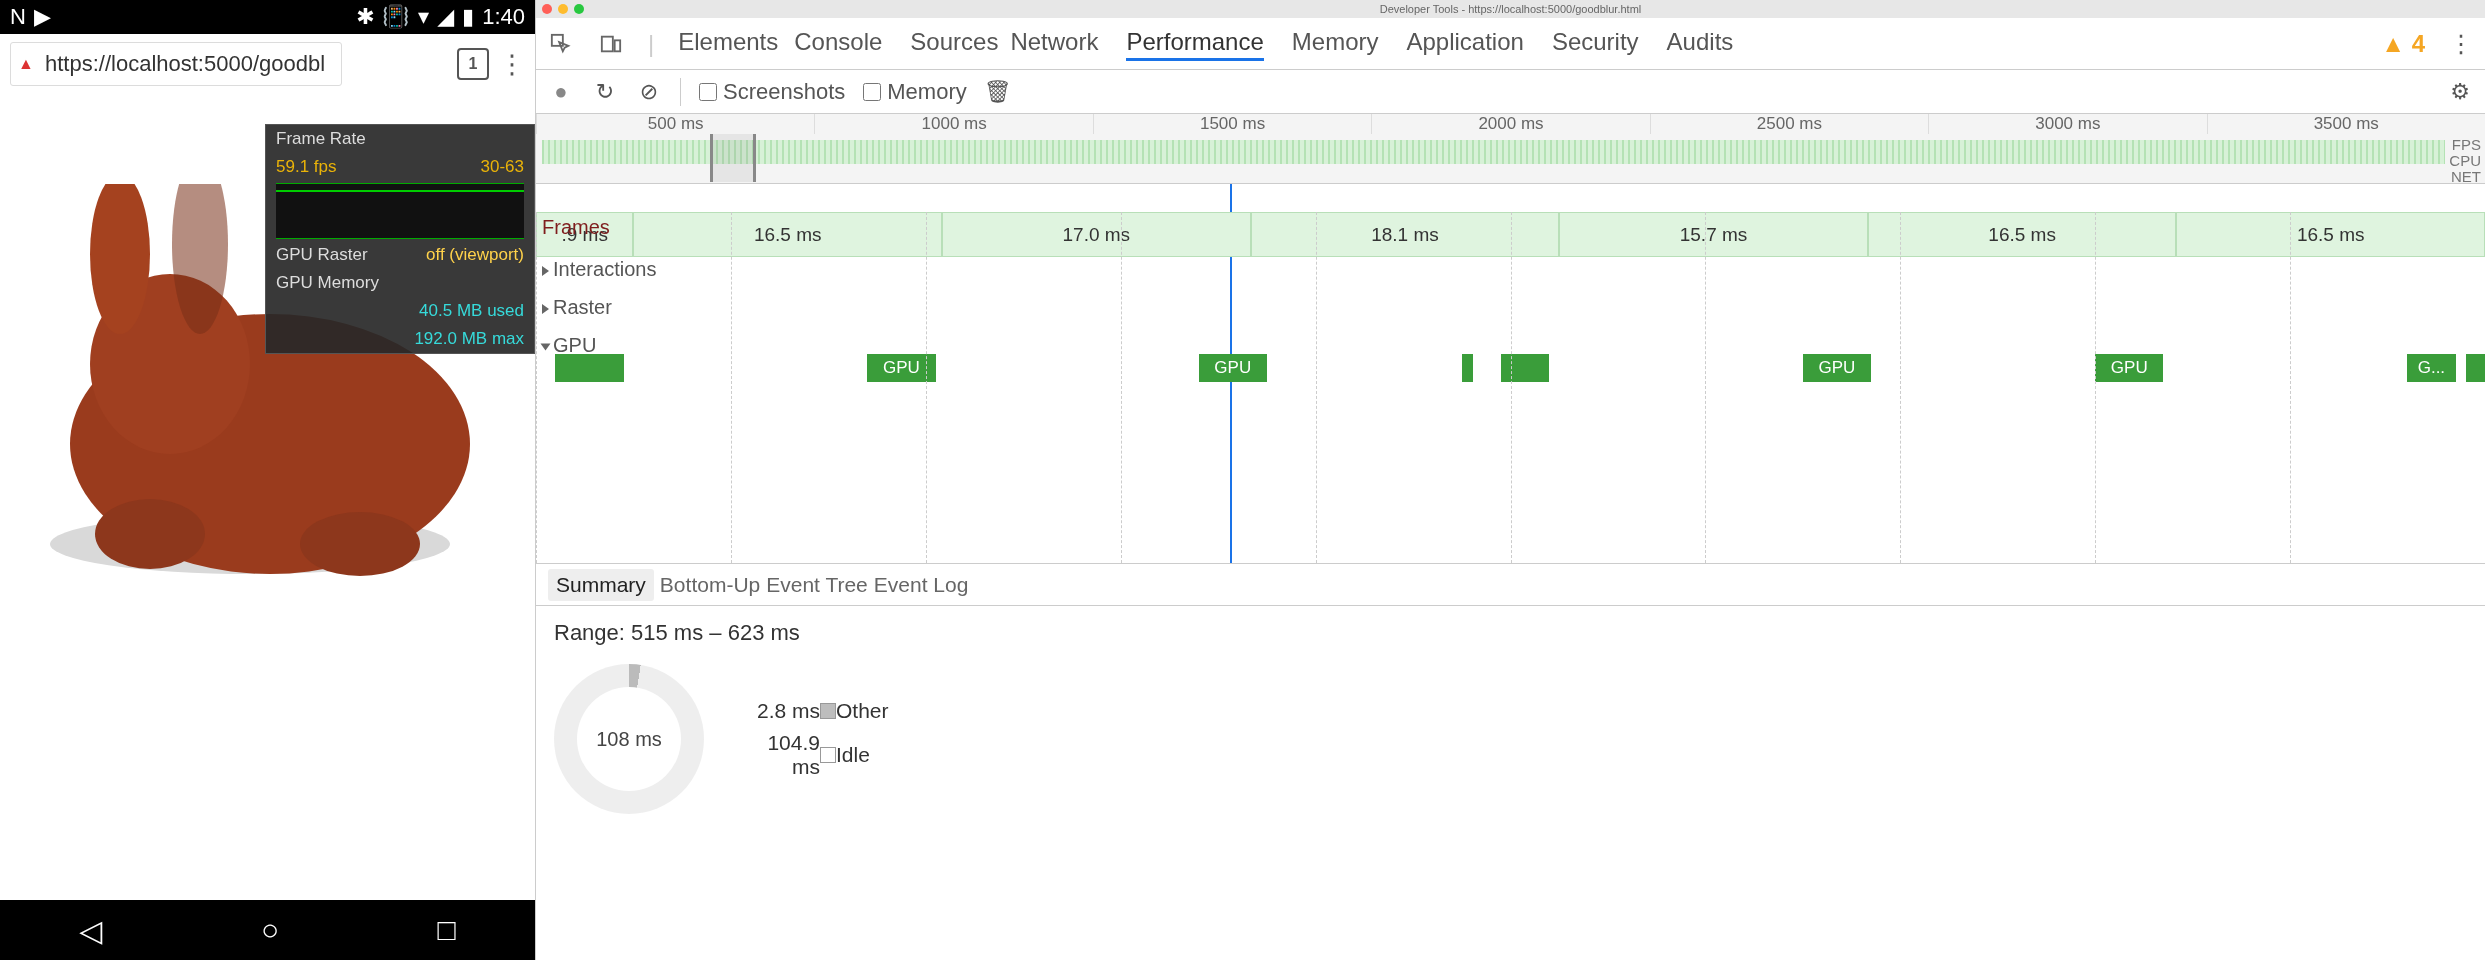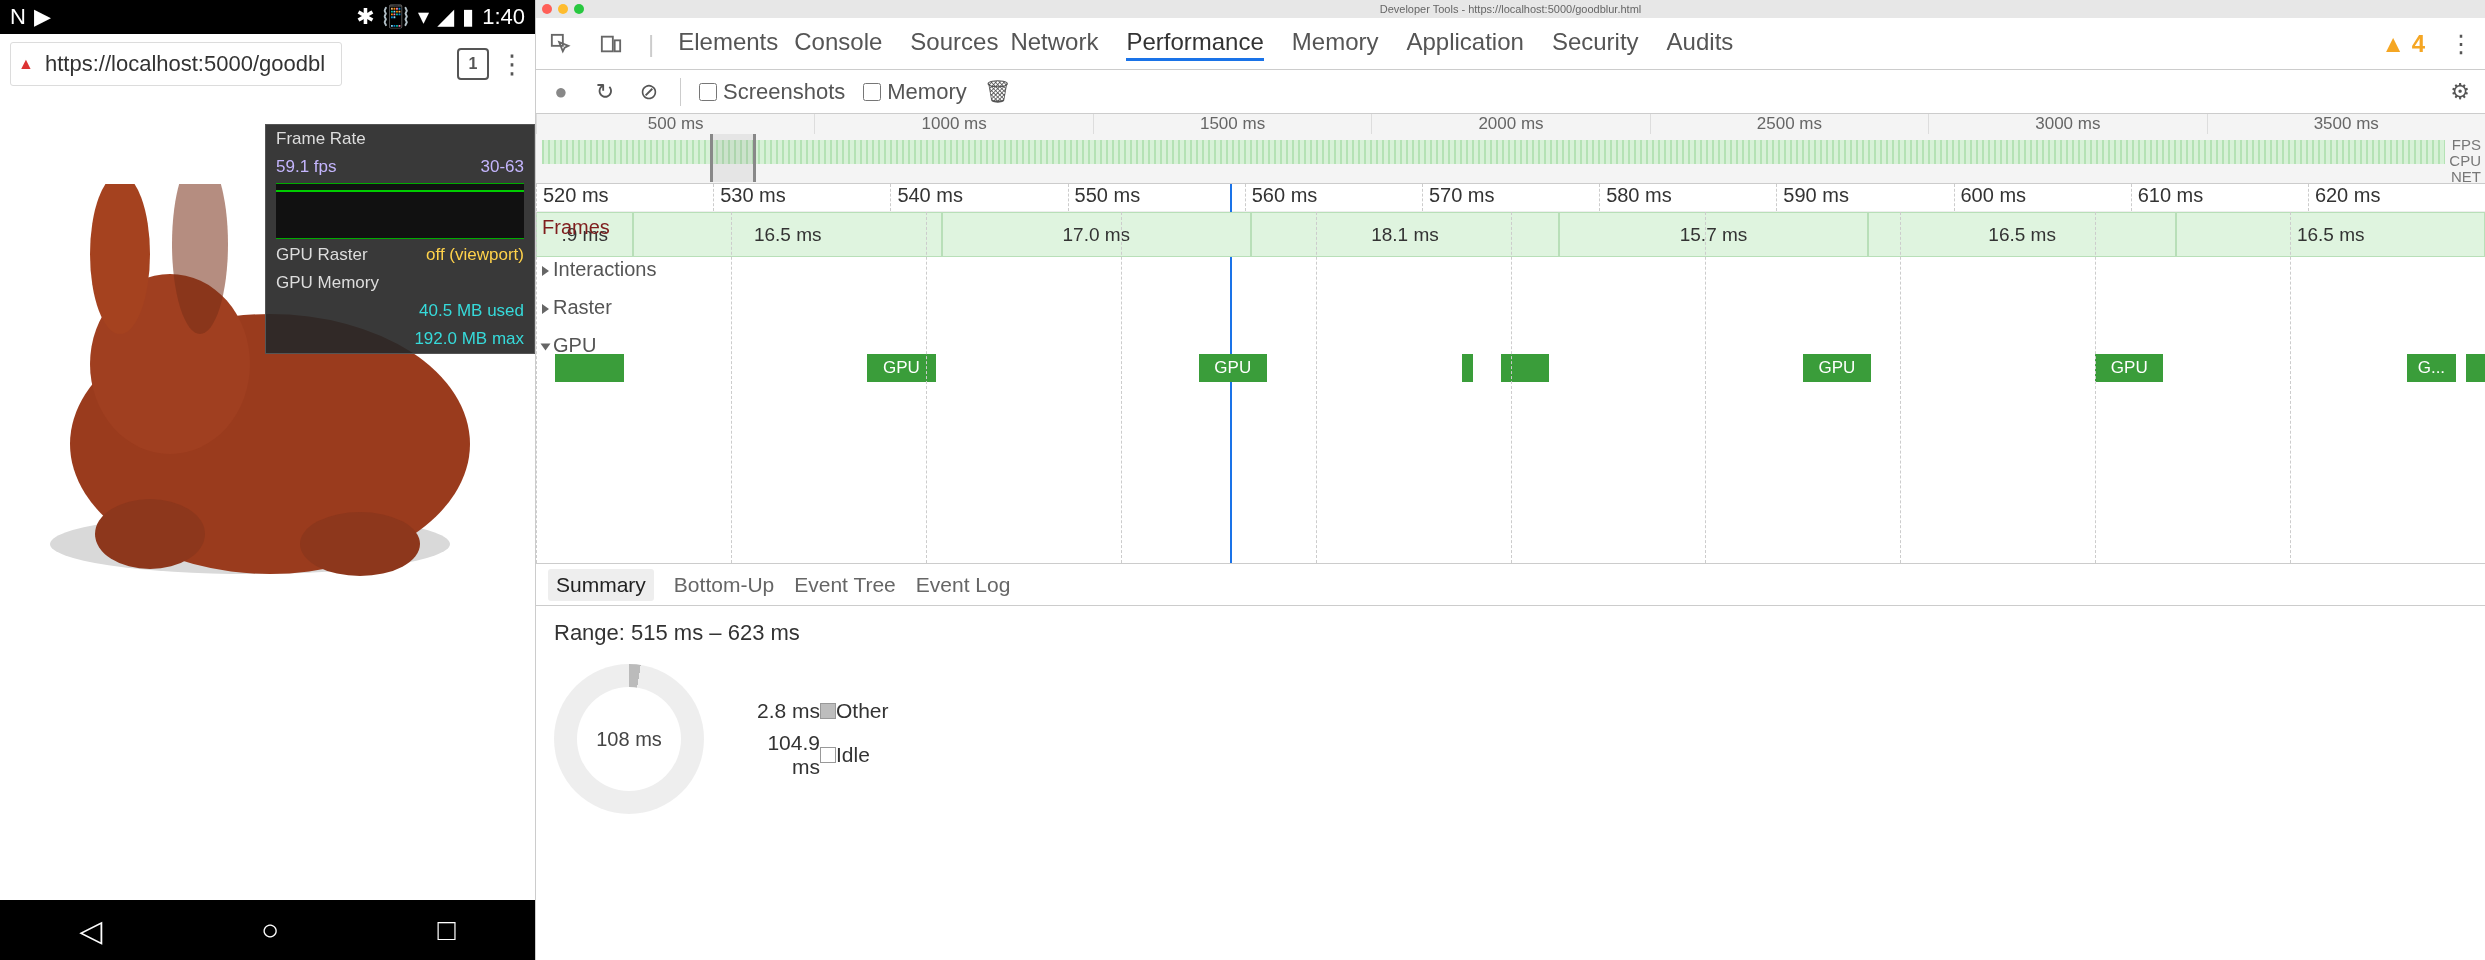--- a/index.html
+++ b/index.html
@@ -11,21 +11,21 @@
   .phone-url{height:60px;background:#fff;display:flex;align-items:center;padding:0 10px;gap:10px}
   .phone-url input{flex:1;height:44px;border:1px solid #dcdcdc;border-radius:3px;padding:0 8px 0 34px;font-size:22px;color:#333}
   .phone-url .urlwrap{position:relative;flex:1}
   .phone-url .warn{position:absolute;left:8px;top:50%;transform:translateY(-50%);color:#d33;font-weight:bold}
   .tabcount{border:2px solid #555;border-radius:4px;width:32px;height:32px;display:flex;align-items:center;justify-content:center;font-weight:bold;color:#555}
   .phone-content{position:absolute;top:94px;left:0;right:0;bottom:60px;background:#fff;overflow:hidden}
   .bunny{position:absolute;left:30px;top:90px;width:460px;height:400px}
   .hud{position:absolute;right:0;top:30px;width:270px;background:rgba(40,40,40,.92);color:#fff;font-size:17px;font-family:Menlo,monospace;border:1px solid #555}
   .hud-row{display:flex;justify-content:space-between;padding:4px 10px}
   .hud .title{color:#ddd}
-  .hud .green{color:#c4b5fd}
+  .hud .green{color:#eab308}
   .hud .yellow{color:#ffd24a}
   .hud .cyan{color:#36dada}
   .hud .graph{height:56px;border-top:1px solid #0a0;border-bottom:1px solid #0a0;margin:2px 10px;position:relative;background:linear-gradient(#111,#111)}
   .hud .graph::after{content:"";position:absolute;left:0;right:0;top:6px;height:2px;background:#0c0}
   .phone-nav{position:absolute;bottom:0;height:60px;left:0;right:0;background:#000;display:flex;justify-content:space-around;align-items:center;color:#fff;font-size:30px}
   
   .devtools{flex:1;height:960px;display:flex;flex-direction:column;background:#fff;border-left:1px solid #ccc}
   .mac-title{height:18px;background:#e7e7e7;display:flex;align-items:center;font-size:11px;color:#666;position:relative;justify-content:center}
   .mac-dots{position:absolute;left:6px;display:flex;gap:6px}
   .mac-dots span{width:10px;height:10px;border-radius:50%}
@@ -50,21 +50,21 @@
   .track-label{position:absolute;left:6px;font-size:20px;color:#7f1d1d;user-select:none}
   .frames-row{position:absolute;top:28px;height:45px;left:0;right:0;display:flex}
   .frames-row .f{flex:1;border:1px solid #b8dfb8;background:#dff4df;display:flex;align-items:center;justify-content:center;font-size:19px;color:#333}
   .grid-v{position:absolute;top:28px;bottom:0;width:0;border-left:1px dashed #ccc}
   .section{position:absolute;left:6px;font-size:20px;color:#555}
   .tri{display:inline-block;width:0;height:0;border-left:7px solid #666;border-top:5px solid transparent;border-bottom:5px solid transparent;margin-right:4px;vertical-align:middle}
   .tri.open{transform:rotate(90deg)}
   .gpu-blocks{position:absolute;top:170px;left:0;right:0;height:30px}
   .gpu-blocks .b{position:absolute;height:28px;background:#3a9d3a;color:#fff;font-size:17px;display:flex;align-items:center;justify-content:center}
   .cursor-line{position:absolute;top:0;bottom:0;width:2px;background:#1a73e8}
-  .bottom-tabs{height:42px;border-bottom:1px solid #ccc;display:flex;align-items:center;gap:20px;padding:0 12px;font-size:21px;color:#666}
+  .bottom-tabs{height:42px;border-bottom:1px solid #ccc;display:flex;align-items:center;gap:6px;padding:0 12px;font-size:21px;color:#666}
   .bottom-tabs .t.active{background:#eee;padding:4px 8px;border-radius:3px;color:#222}
   .summary{padding:14px 18px;font-size:22px;color:#333;display:flex;flex-direction:column;gap:10px}
   .summary-body{display:flex;align-items:center;gap:36px;margin-top:8px}
   .donut{width:150px;height:150px;border-radius:50%;background:conic-gradient(#bbb 0deg 9deg,#eee 9deg 360deg);display:flex;align-items:center;justify-content:center;font-size:20px;color:#444;position:relative}
   .donut::after{content:"";position:absolute;width:104px;height:104px;background:#fff;border-radius:50%}
   .donut span{position:relative;z-index:1}
   .legend{display:flex;flex-direction:column;gap:8px;font-size:21px;color:#333}
   .legend .row{display:flex;align-items:center;gap:0}
   .sw{width:16px;height:16px;border:1px solid #999}
   .ico{width:26px;height:26px;display:inline-flex;align-items:center;justify-content:center}
@@ -209,33 +209,20 @@
       </div>
     <div class="wave"></div>
     <div class="sel"></div>
     <span class="lbl" style="top:22px">FPS</span>
     <span class="lbl" style="top:38px">CPU</span>
     <span class="lbl" style="top:54px">NET</span>
   </div>
 
   <div class="flame">
     <div class="flame-rows" id="flame">
-      <div class="time-axis" id="time-axis">
-          <span>520 ms</span>
-          <span>530 ms</span>
-          <span>540 ms</span>
-          <span>550 ms</span>
-          <span>560 ms</span>
-          <span>570 ms</span>
-          <span>580 ms</span>
-          <span>590 ms</span>
-          <span>600 ms</span>
-          <span>610 ms</span>
-          <span>620 ms</span>
-        </div>
       <div class="cursor-line" style="left:35.6%"></div>
 
       <div class="frames-row" id="frames-row">
           <div class="f" style="flex: 0 0 5%;">.9 ms</div>
           <div class="f">16.5 ms</div>
           <div class="f">17.0 ms</div>
           <div class="f">18.1 ms</div>
           <div class="f">15.7 ms</div>
           <div class="f">16.5 ms</div>
           <div class="f">16.5 ms</div>

